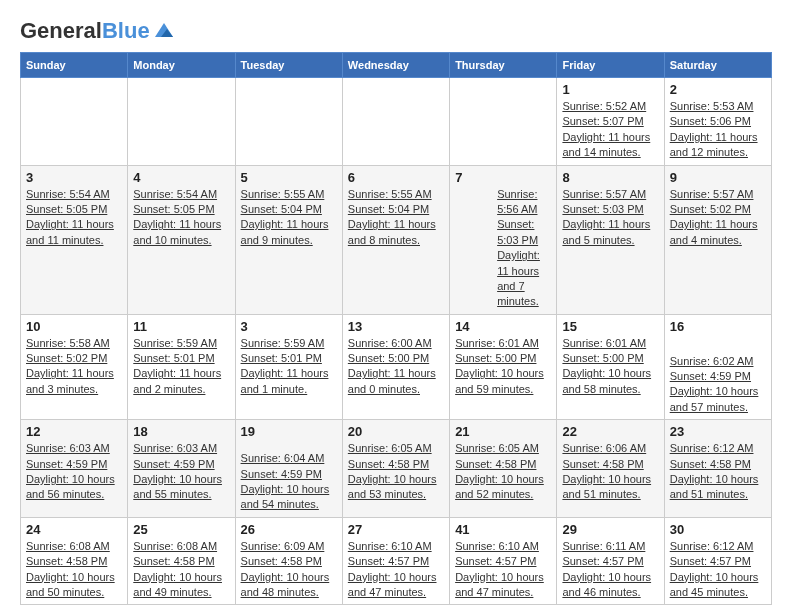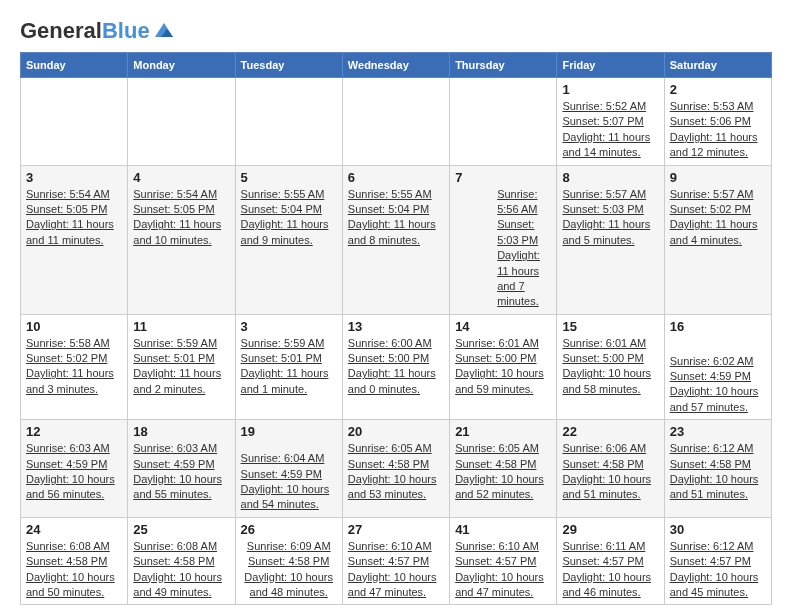--- a/index.html
+++ b/index.html
@@ -275,21 +275,21 @@
 Daylight: 10 hours and 50 minutes.</div>
         </td>
         <td>
           <span class="day-num">25</span>
           <div class="day-detail" style="white-space: pre-line;">Sunrise: 6:08 AM
 Sunset: 4:58 PM
 Daylight: 10 hours and 49 minutes.</div>
         </td>
         <td>
           <span class="day-num">26</span>
-          <div class="day-detail" style="white-space: pre-line; text-align: center;">Sunrise: 6:09 AM
+          <div class="day-detail" style="white-space: pre-line;">Sunrise: 6:09 AM
 Sunset: 4:58 PM
 Daylight: 10 hours and 48 minutes.</div>
         </td>
         <td>
           <span class="day-num">27</span>
           <div class="day-detail" style="white-space: pre-line;">Sunrise: 6:10 AM
 Sunset: 4:57 PM
 Daylight: 10 hours and 47 minutes.</div>
         </td>
         <td>

